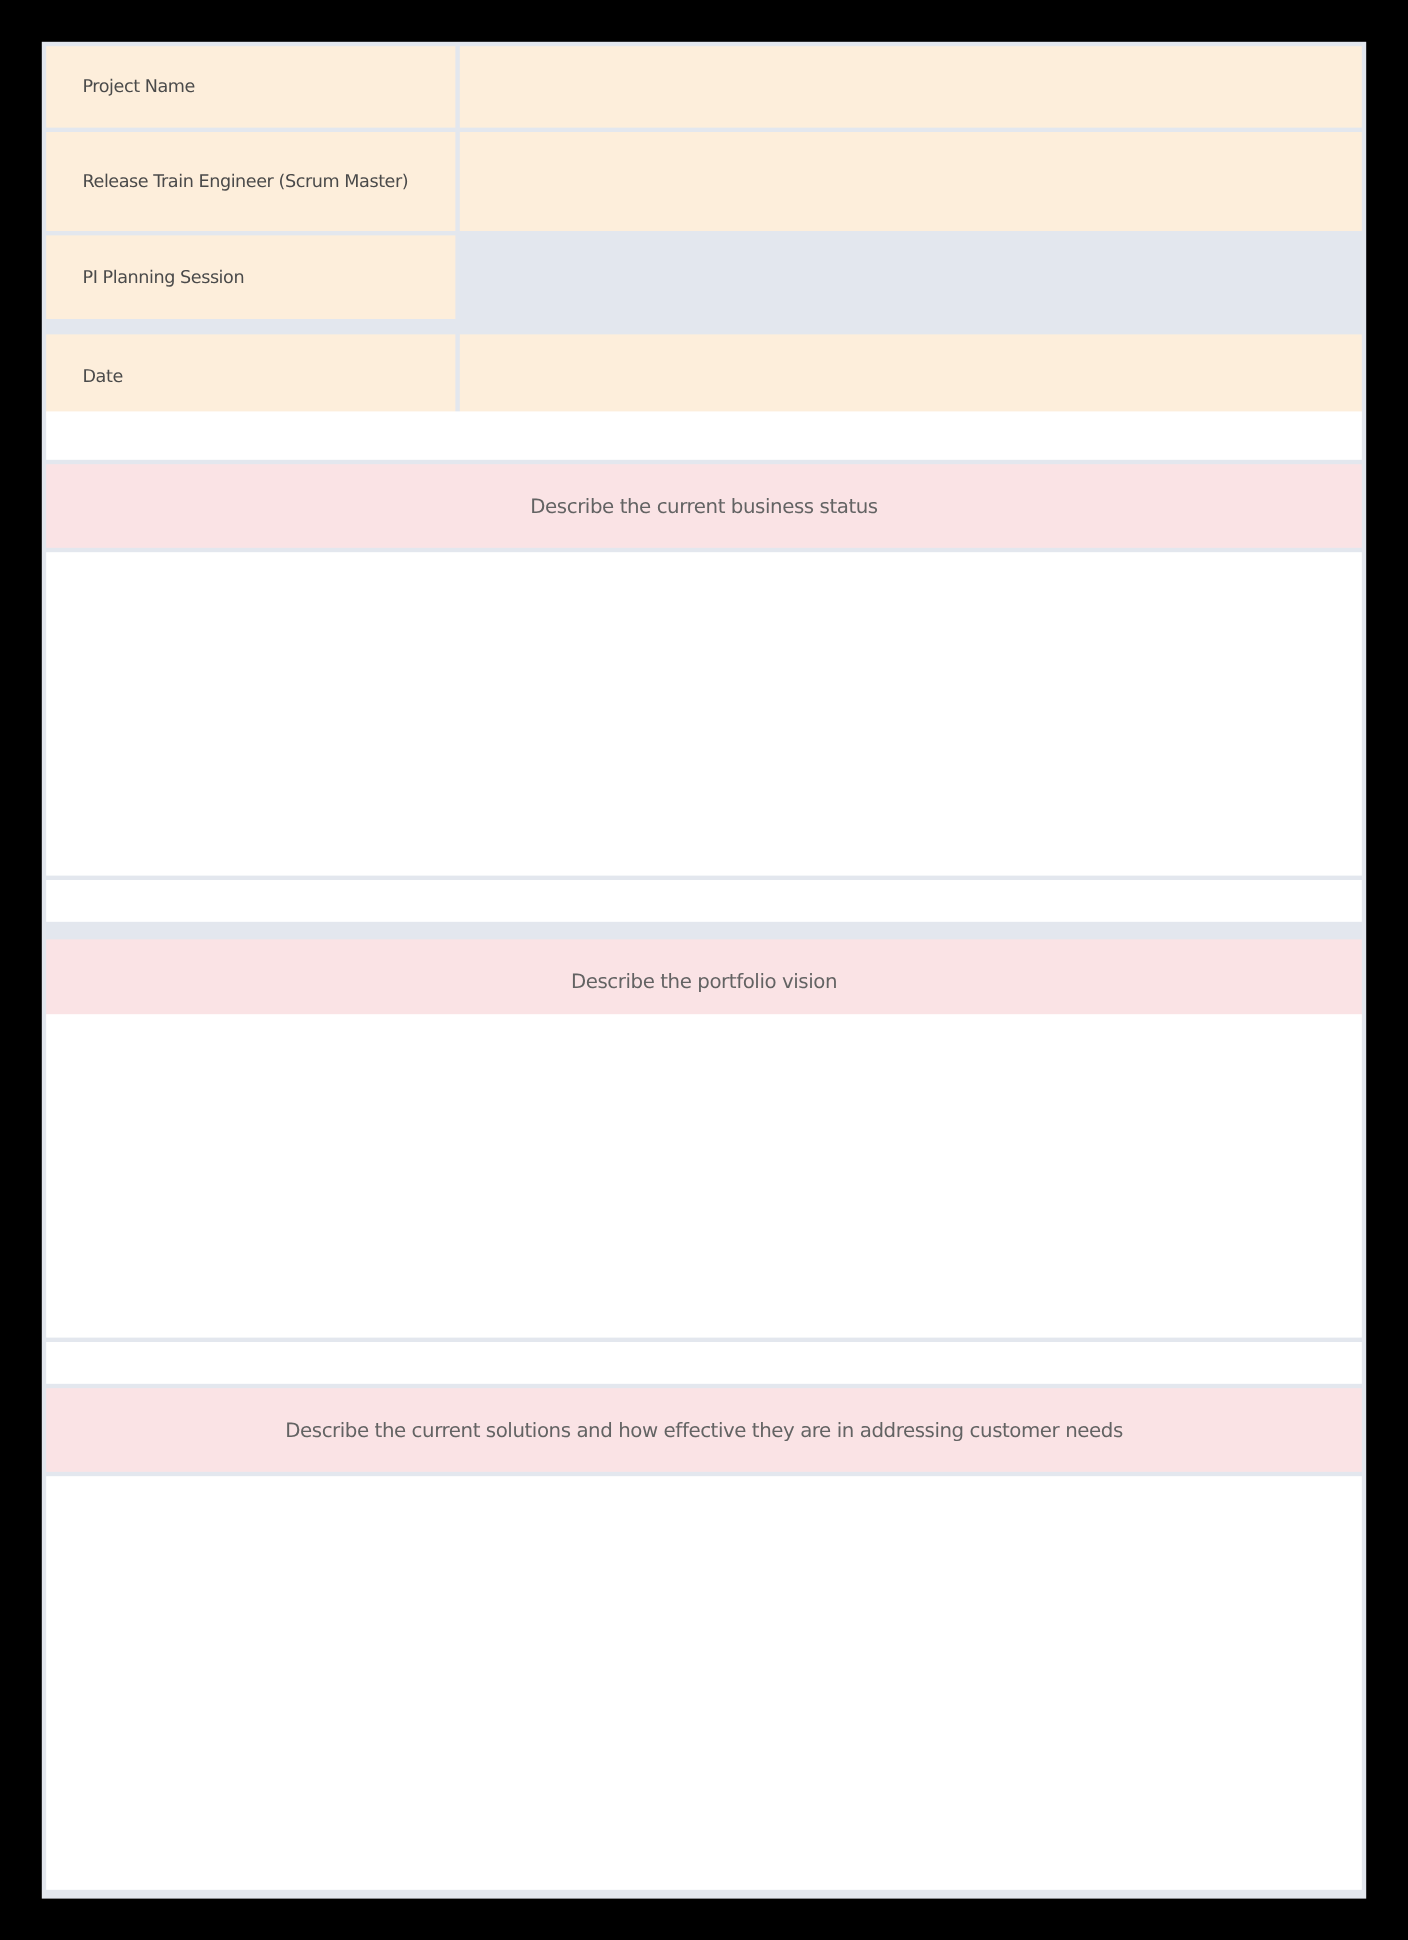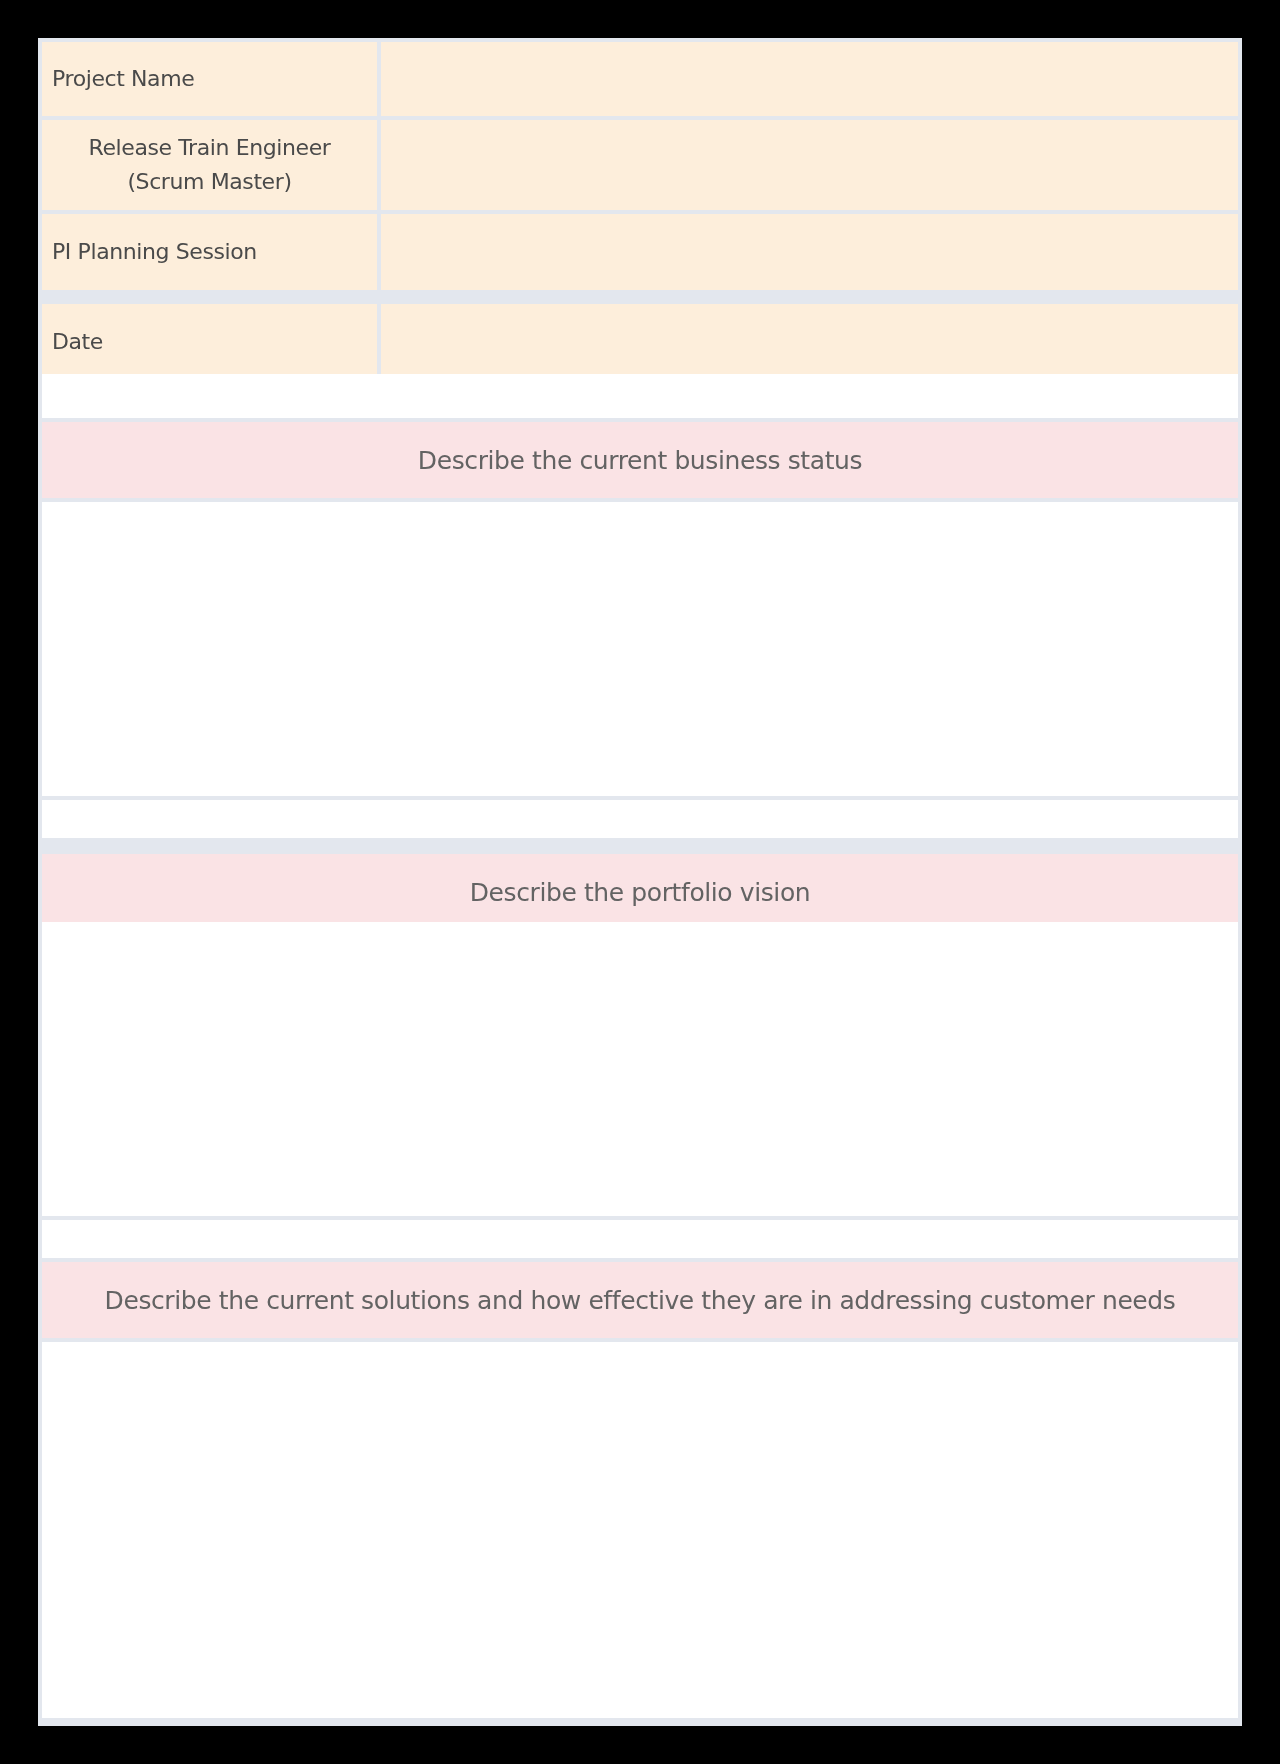--- a/index.html
+++ b/index.html
@@ -19,61 +19,61 @@
   }
   .info-table {
     position: absolute;
     left: 4px; top: 4px; width: 1196px;
   }
   .info-row {
     position: absolute; left: 0; width: 1196px;
     display: flex;
   }
   .info-label {
-    width: 335px; height: 100%;
+    width: 372px; height: 100%;
     background: #fdeedb;
     box-sizing: border-box;
-    padding-left: 10px;
+    padding-left: 33px;
     display: flex; align-items: center;
     color: #4a4a4a;
-    font-size: 22px;
+    font-size: 16px;
     line-height: 34px;
     letter-spacing: -0.4px;
   }
   .info-value {
     margin-left: 4px;
     flex: 1; height: 100%;
     background: #fdeedb;
   }
   .block { position: absolute; left: 4px; width: 1196px; }
   .spacer { background: #ffffff; }
   .heading {
     background: #fae3e5;
     display: flex; align-items: center; justify-content: center;
     color: #636363;
-    font-size: 25px;
+    font-size: 18px;
     letter-spacing: -0.4px;
   }
   .answer { background: #ffffff; }
 </style>
 </head>
 <body>
 
 <div class="sheet">
 
   <div class="info-table">
     <div class="info-row" style="top:0;height:74px;">
       <div class="info-label">Project Name</div>
       <div class="info-value"></div>
     </div>
     <div class="info-row" style="top:78px;height:90px;">
       <div class="info-label" style="padding-right:10px;text-align:center;">Release Train Engineer (Scrum Master)</div>
       <div class="info-value"></div>
     </div>
-    <div class="info-row" style="top:172px;height:76px;">
+    <div class="info-row" style="top:172px;height:76px;flex-direction:column;">
       <div class="info-label">PI Planning Session</div>
       <div class="info-value"></div>
     </div>
     <div class="info-row" style="top:262px;height:76px;">
       <div class="info-label">Date</div>
       <div class="info-value"></div>
     </div>
   </div>
 
   <div class="block spacer" style="top:336px;height:44px;"></div>

